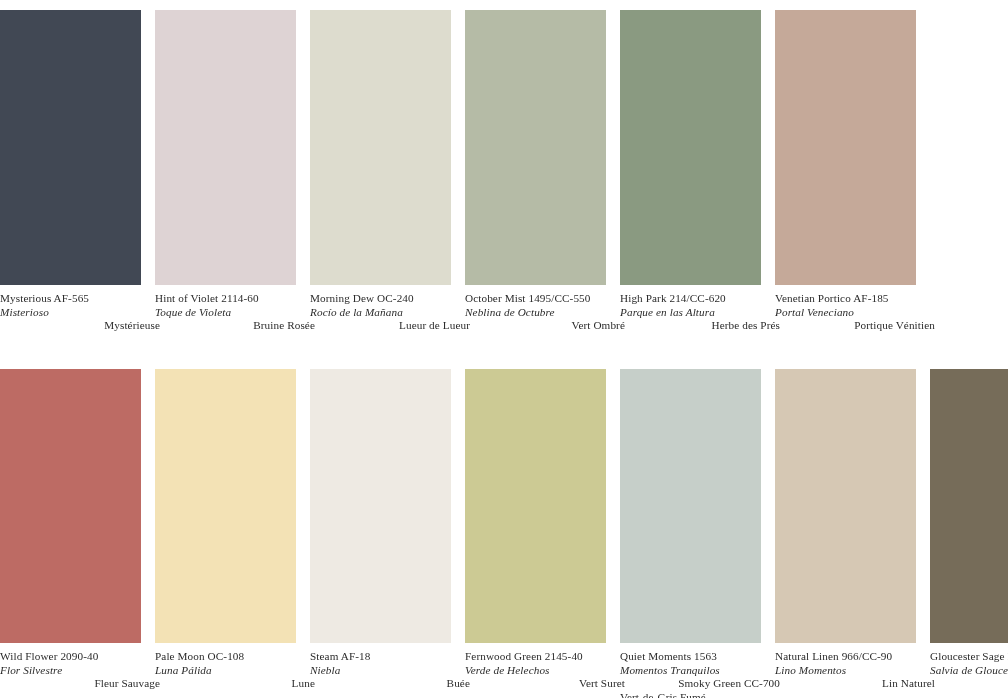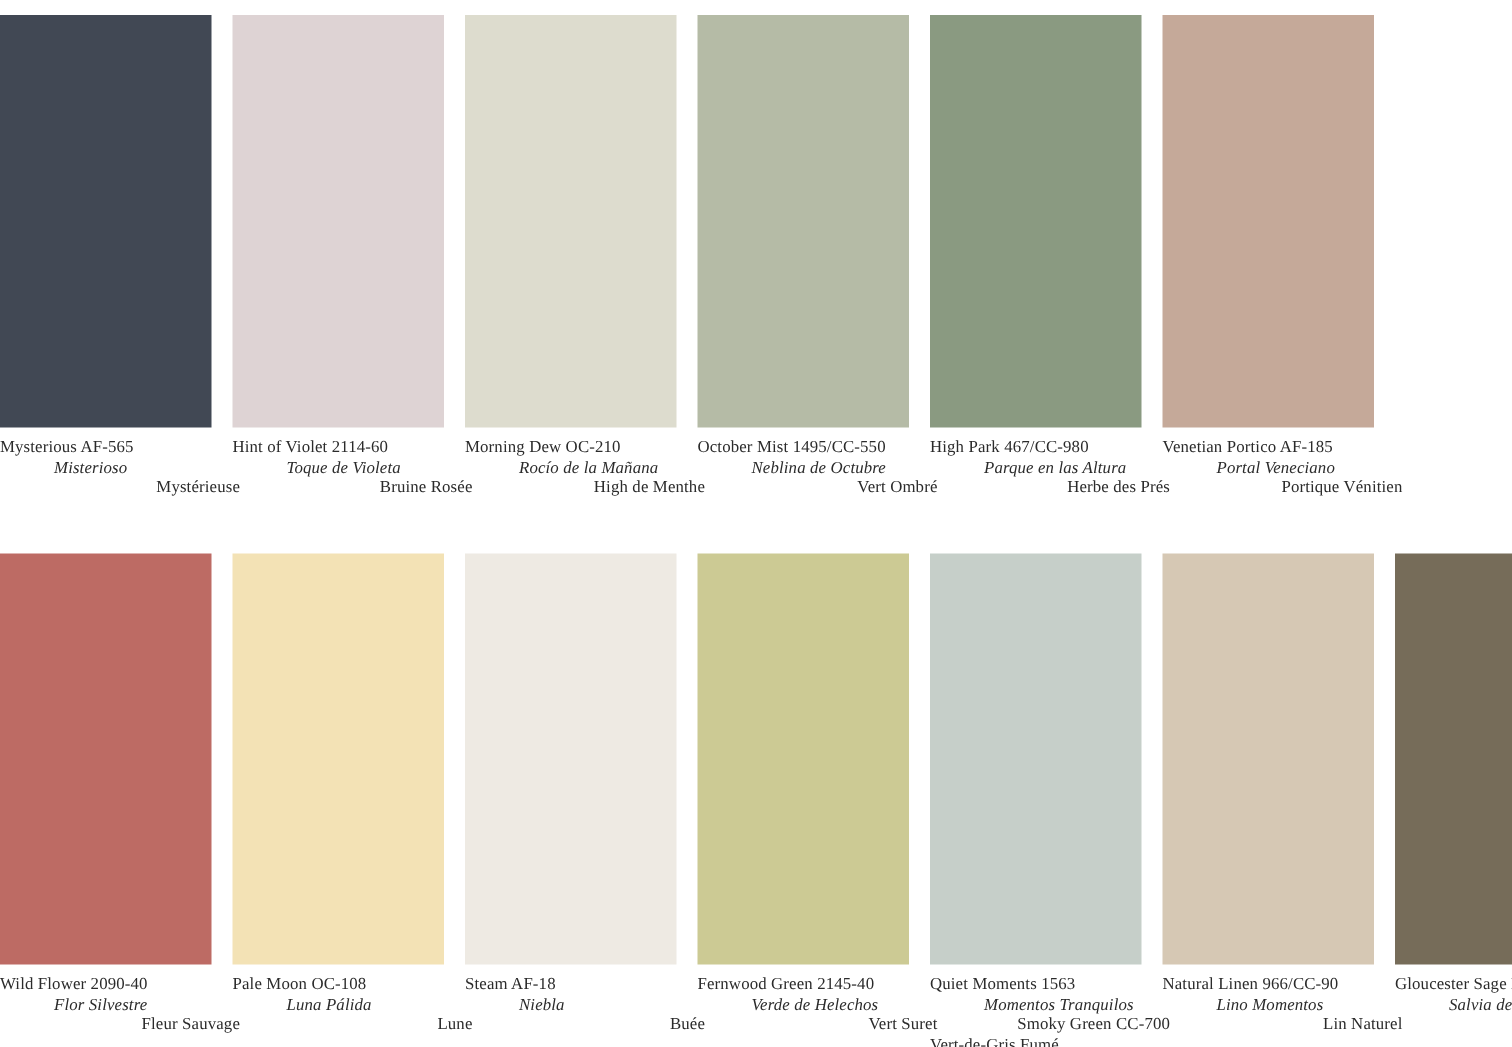--- a/index.html
+++ b/index.html
@@ -55,21 +55,20 @@
     line-height: 13.6px;
     letter-spacing: 0.1px;
     color: #2b2b2b;
     white-space: nowrap;
   }
   .label-line.name-line {
     font-style: normal;
   }
   .label-line.es-line {
     font-style: italic;
-    margin-left: 36px;
   }
   .label-line.fr-line {
     font-style: normal;
     text-align: right;
   }
   .label-line.extra-line {
     font-style: normal;
   }
 </style>
 </head>
@@ -95,41 +94,41 @@
         <div class="label-line name-line">Hint of Violet  2114-60</div>
         <div class="label-line es-line">Toque de Violeta</div>
         <div class="label-line fr-line">Bruine Rosée</div>
 
       </div>
     </div>
 
     <div class="swatch-cell">
       <div class="swatch-chip" style="background-color: rgb(221, 220, 206);"></div>
       <div class="swatch-labels">
-        <div class="label-line name-line">Morning Dew  OC-210</div>
+        <div class="label-line name-line">Morning Dew  OC-240</div>
         <div class="label-line es-line">Rocío de la Mañana</div>
-        <div class="label-line fr-line">High de Menthe</div>
+        <div class="label-line fr-line">Lueur de Lueur</div>
 
       </div>
     </div>
 
     <div class="swatch-cell">
       <div class="swatch-chip" style="background-color: rgb(181, 187, 166);"></div>
       <div class="swatch-labels">
         <div class="label-line name-line">October Mist  1495/CC-550</div>
         <div class="label-line es-line">Neblina de Octubre</div>
         <div class="label-line fr-line">Vert Ombré</div>
 
       </div>
     </div>
 
     <div class="swatch-cell">
       <div class="swatch-chip" style="background-color: rgb(138, 154, 129);"></div>
       <div class="swatch-labels">
-        <div class="label-line name-line">High Park  467/CC-980</div>
+        <div class="label-line name-line">High Park  214/CC-620</div>
         <div class="label-line es-line">Parque en las Altura</div>
         <div class="label-line fr-line">Herbe des Prés</div>
 
       </div>
     </div>
 
 
     <div class="swatch-cell">
       <div class="swatch-chip" style="background-color: rgb(197, 169, 153);"></div>
       <div class="swatch-labels">

